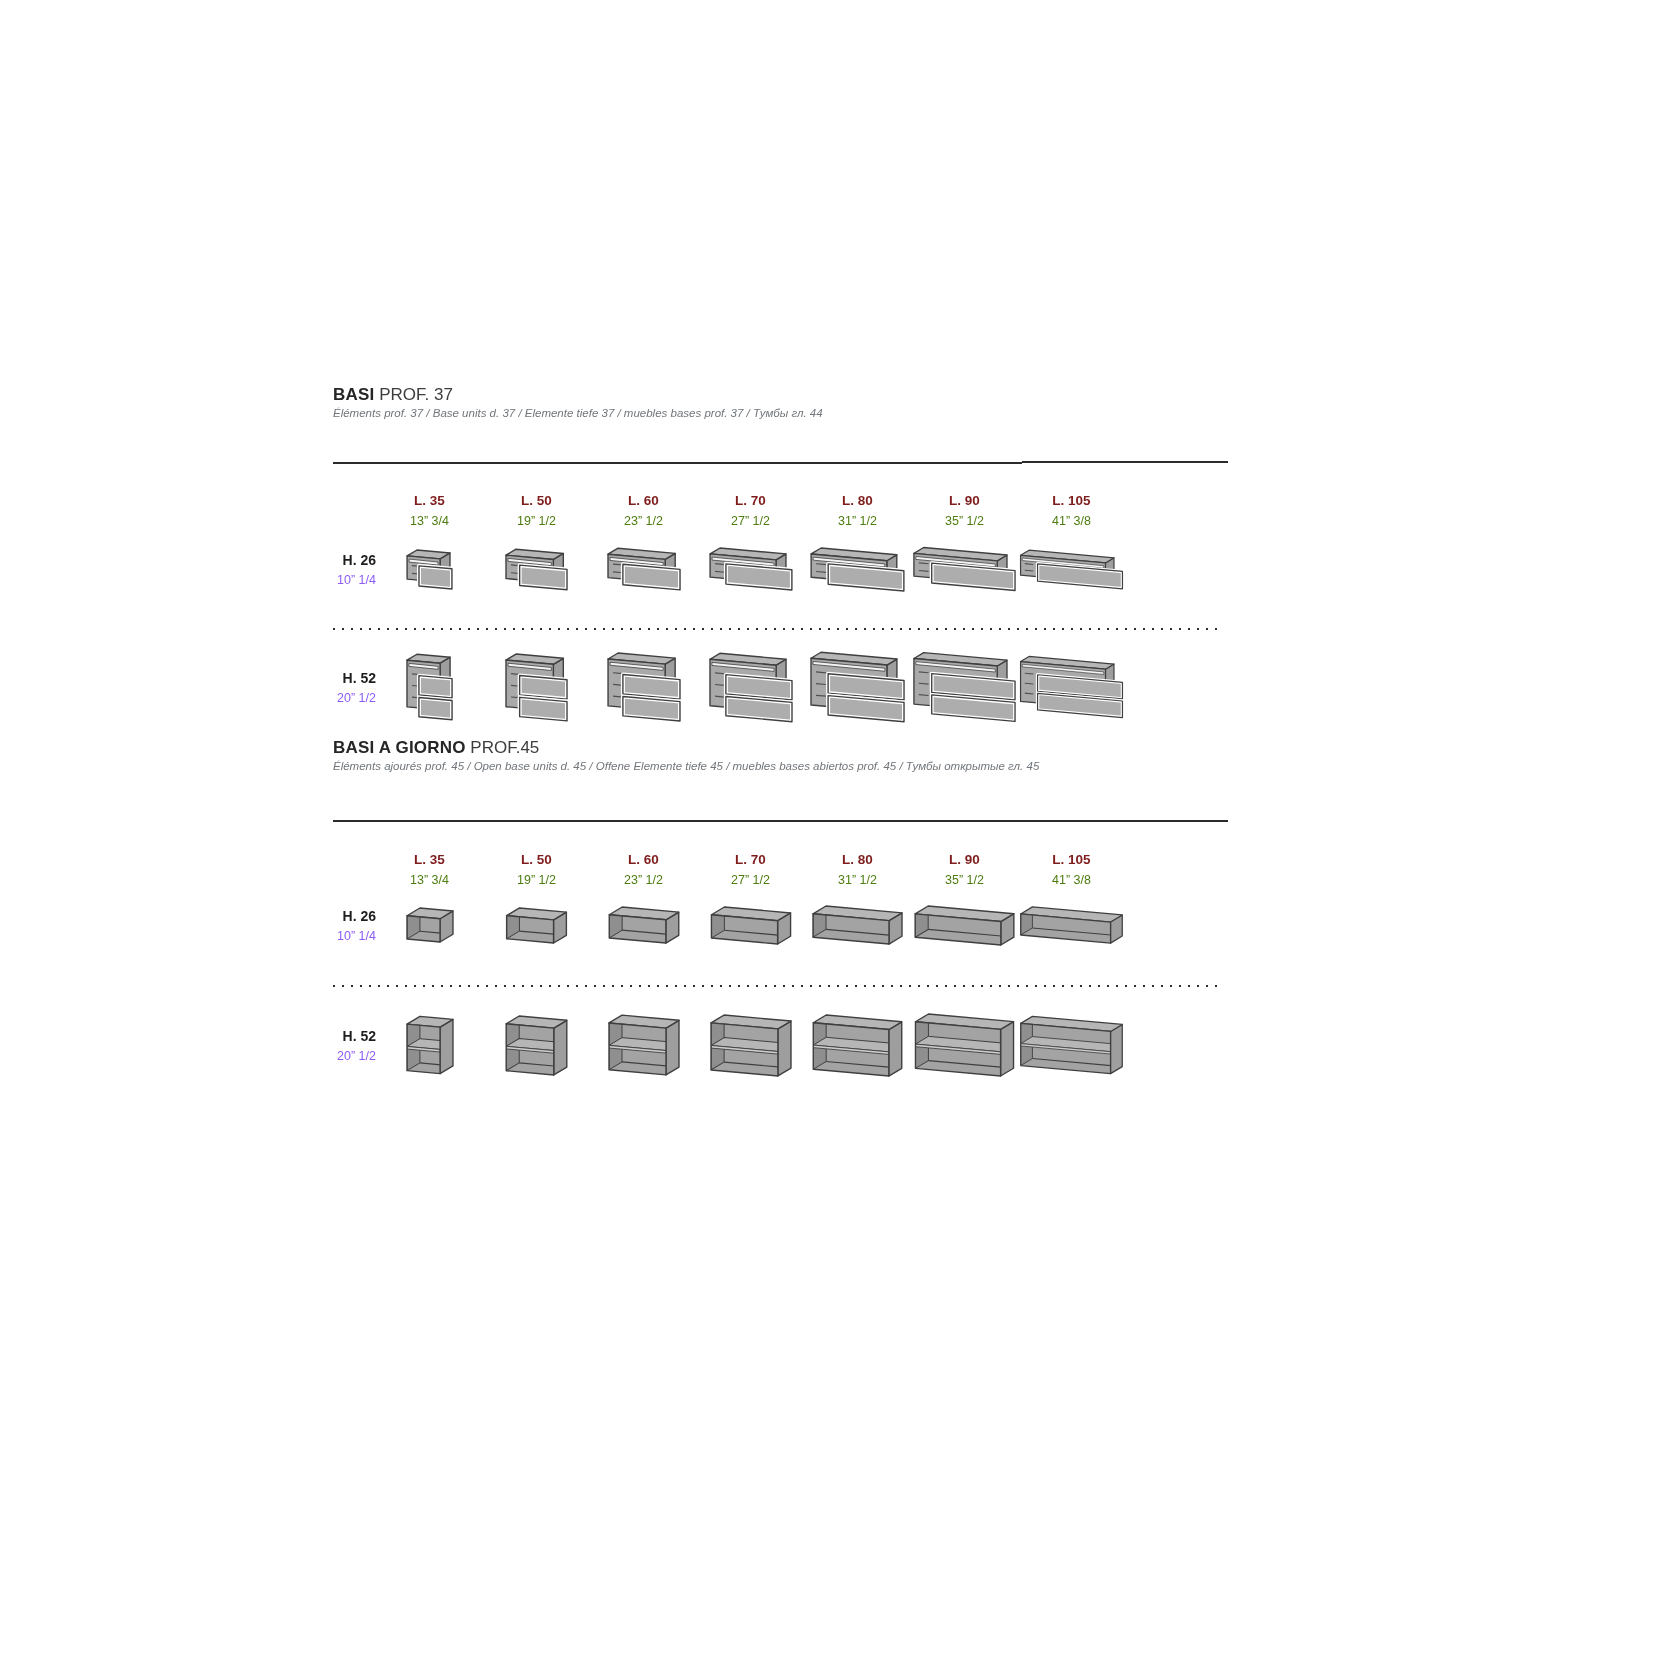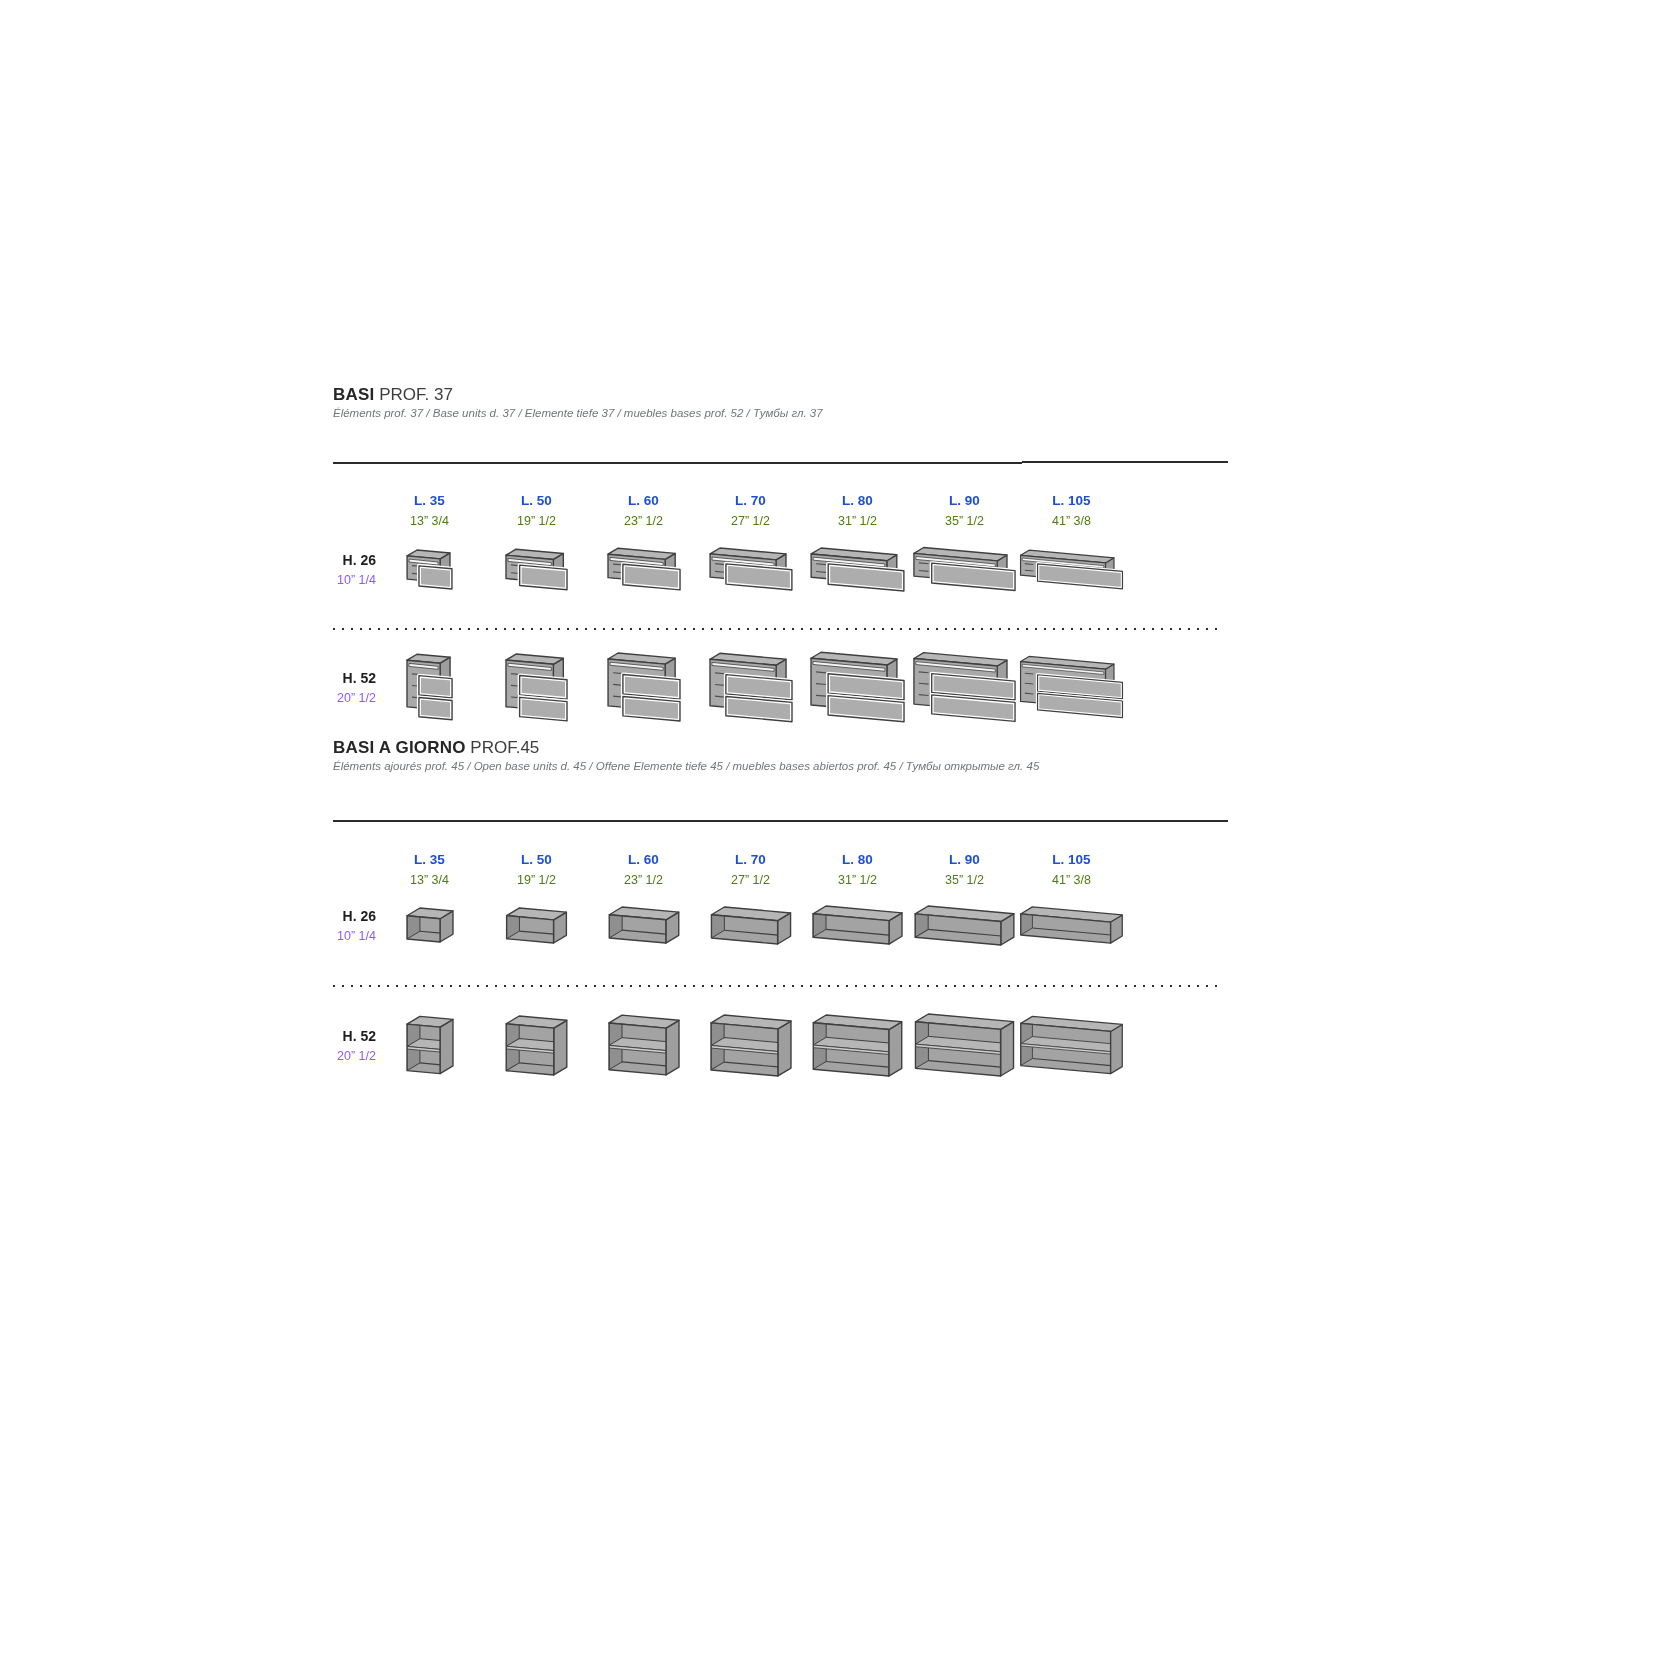--- a/index.html
+++ b/index.html
@@ -10,21 +10,21 @@
              color:#262626;white-space:nowrap;}
   .sec-title .bold{font-weight:bold;letter-spacing:.2px;}
   .sec-title .rest{font-weight:normal;color:#3d3d3d;}
   .sec-sub{position:absolute;top:22px;left:0;margin:0;font-style:italic;font-size:11.5px;
            color:#71767b;white-space:nowrap;}
   .rule{position:absolute;left:0;width:895px;height:4px;}
   .rule .seg-a{position:absolute;left:0;top:1.2px;width:689px;height:2.2px;background:#2b2b2b;}
   .rule .seg-b{position:absolute;left:689px;top:0;width:206px;height:2.2px;background:#2b2b2b;}
   .hgrid,.rgrid{position:absolute;left:0;display:grid;grid-template-columns:43px repeat(7,107px);}
   .hcell{text-align:center;}
-  .hcell .lab{font-weight:bold;font-size:13.5px;color:#1d4ed8;}
+  .hcell .lab{font-weight:bold;font-size:13.5px;color:#7f1d1d;}
   .hcell .in{font-size:12.5px;color:#4d7c0f;margin-top:6px;}
   .rgrid{align-items:center;}
   .rlabel{text-align:right;}
   .rlabel .lab{font-weight:bold;font-size:14px;color:#1e1e1e;}
   .rlabel .in{font-size:12.5px;color:#8b5cf6;margin-top:5px;}
   .dcell{display:flex;justify-content:center;align-items:center;}
   .dcell svg{display:block;}
   .dotted{position:absolute;left:0;width:885px;height:2.2px;
           background:repeating-linear-gradient(to right,#2e2e2e 0 2.2px,transparent 2.2px 9px);}
   
@@ -41,21 +41,21 @@
   #sec1 .dotted{top:247px;}
   #sec1 .row1{top:260px;height:94px;}
 </style>
 </head>
 <body>
 
 <div class="page">
 
   <section class="sec" id="sec0">
     <h2 class="sec-title"><span class="bold">BASI</span><span class="rest"> PROF. 37</span></h2>
-    <p class="sec-sub">Éléments prof. 37 / Base units d. 37 / Elemente tiefe 37 / muebles bases prof. 52 / Тумбы гл. 37</p>
+    <p class="sec-sub">Éléments prof. 37 / Base units d. 37 / Elemente tiefe 37 / muebles bases prof. 37 / Тумбы гл. 44</p>
     <div class="rule">
         <div class="seg-a"></div>
         <div class="seg-b"></div>
       </div>
     <div class="hgrid">
         <div class="hcell-spacer"></div>
         <div class="hcell">
           <div class="lab">L. 35</div>
           <div class="in">13” 3/4</div>
         </div>

